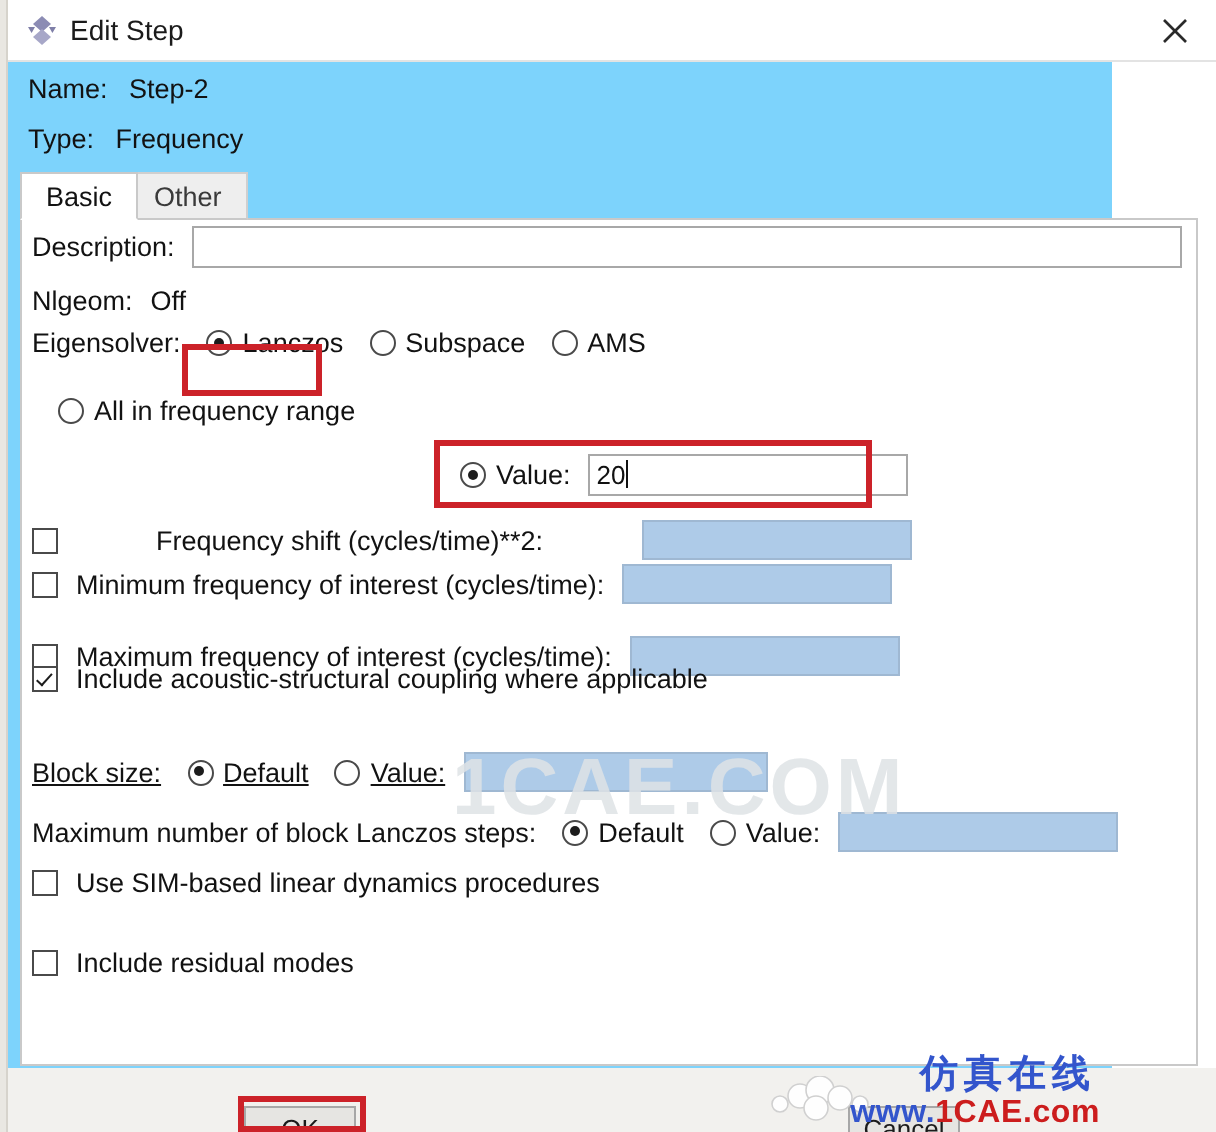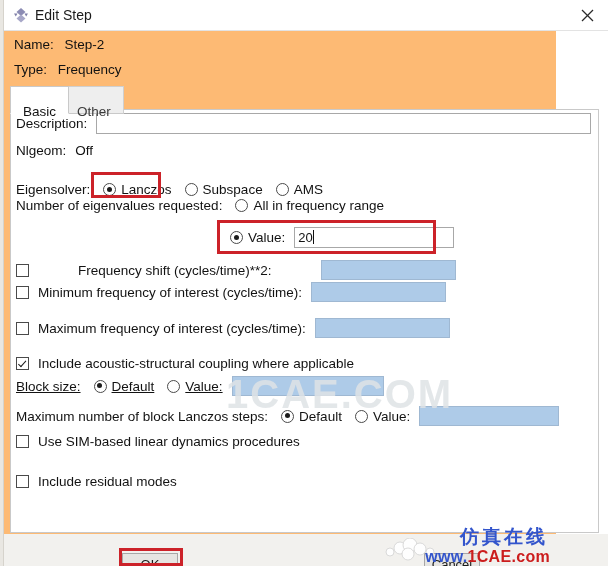--- a/index.html
+++ b/index.html
@@ -15,21 +15,21 @@
     font-size: 13px;
     color: #1a1a1a;
     position: relative;
   }
 
   
   #window {
     position: absolute;
     left: 0; top: 0;
     width: 556px; height: 566px;
-    background: #fdba74;
+    background: #7dd3fc;
     box-sizing: border-box;
   }
 
   
   .left-edge {
     position: absolute;
     left: 0; top: 0;
     width: 4px; height: 566px;
     background: #e9e7e2;
     border-right: 1px solid #d6d3cc;
@@ -85,21 +85,21 @@
   #tabstrip {
     position: absolute;
     left: 10px; top: 86px;
     width: 592px; height: 24px;
   }
   .tab {
     position: absolute;
     top: 0;
     height: 24px;
     line-height: 23px;
-    padding: 13px 12px;
+    padding: 0 12px;
     font-size: 13.5px;
     box-sizing: border-box;
     cursor: pointer;
     white-space: nowrap;
   }
   .tab.active {
     left: 0;
     background: #ffffff;
     color: #121212;
     border: 1px solid #c9c9c9;
@@ -343,38 +343,37 @@
       <span class="gap8"></span>
       <input class="tinput" style="width: 495px;" type="text" value="">
     </div>
 
     <div class="row" style="top:33px;">
       <span class="lbl">Nlgeom:</span>
       <span class="gap8"></span>
       <span class="lbl">Off</span>
     </div>
 
-    <div class="row" style="top:72px;">
+    <div class="row" style="top:54px;">
       <span class="lbl">Eigensolver:</span>
       <span class="gap12"></span>
       <span class="radio on"></span>
       <span class="gap4"></span>
       <span class="lbl">Lanczos</span>
       <span class="gap12"></span>
       <span class="radio"></span>
       <span class="gap4"></span>
       <span class="lbl">Subspace</span>
       <span class="gap12"></span>
       <span class="radio"></span>
       <span class="gap4"></span>
       <span class="lbl">AMS</span>
     </div>
 
     <div class="row" style="top:88px;">
-      <span class="lbl">Number of eigenvalues requested:</span>
       <span class="gap12"></span>
       <span class="radio"></span>
       <span class="gap4"></span>
       <span class="lbl">All in frequency range</span>
     </div>
 
     <div class="row" style="top:117px; left:219px;">
       <span class="radio on"></span>
       <span class="gap4"></span>
       <span class="lbl">Value:</span>
@@ -399,21 +398,21 @@
     </div>
 
     <div class="row" style="top:208px;">
       <span class="cbox"></span>
       <span class="gap8"></span>
       <span class="lbl">Maximum frequency of interest (cycles/time):</span>
       <span class="gap8"></span>
       <span class="dinput" style="width:135px;"></span>
     </div>
 
-    <div class="row" style="top:246px;text-align:center;">
+    <div class="row" style="top:222px;text-align:center;">
       <span class="cbox on"></span>
       <span class="gap8"></span>
       <span class="lbl">Include acoustic-structural coupling where applicable</span>
     </div>
 
     <div class="row" style="top:266px;text-decoration:underline;">
       <span class="lbl">Block size:</span>
       <span class="gap12"></span>
       <span class="radio on"></span>
       <span class="gap4"></span>

